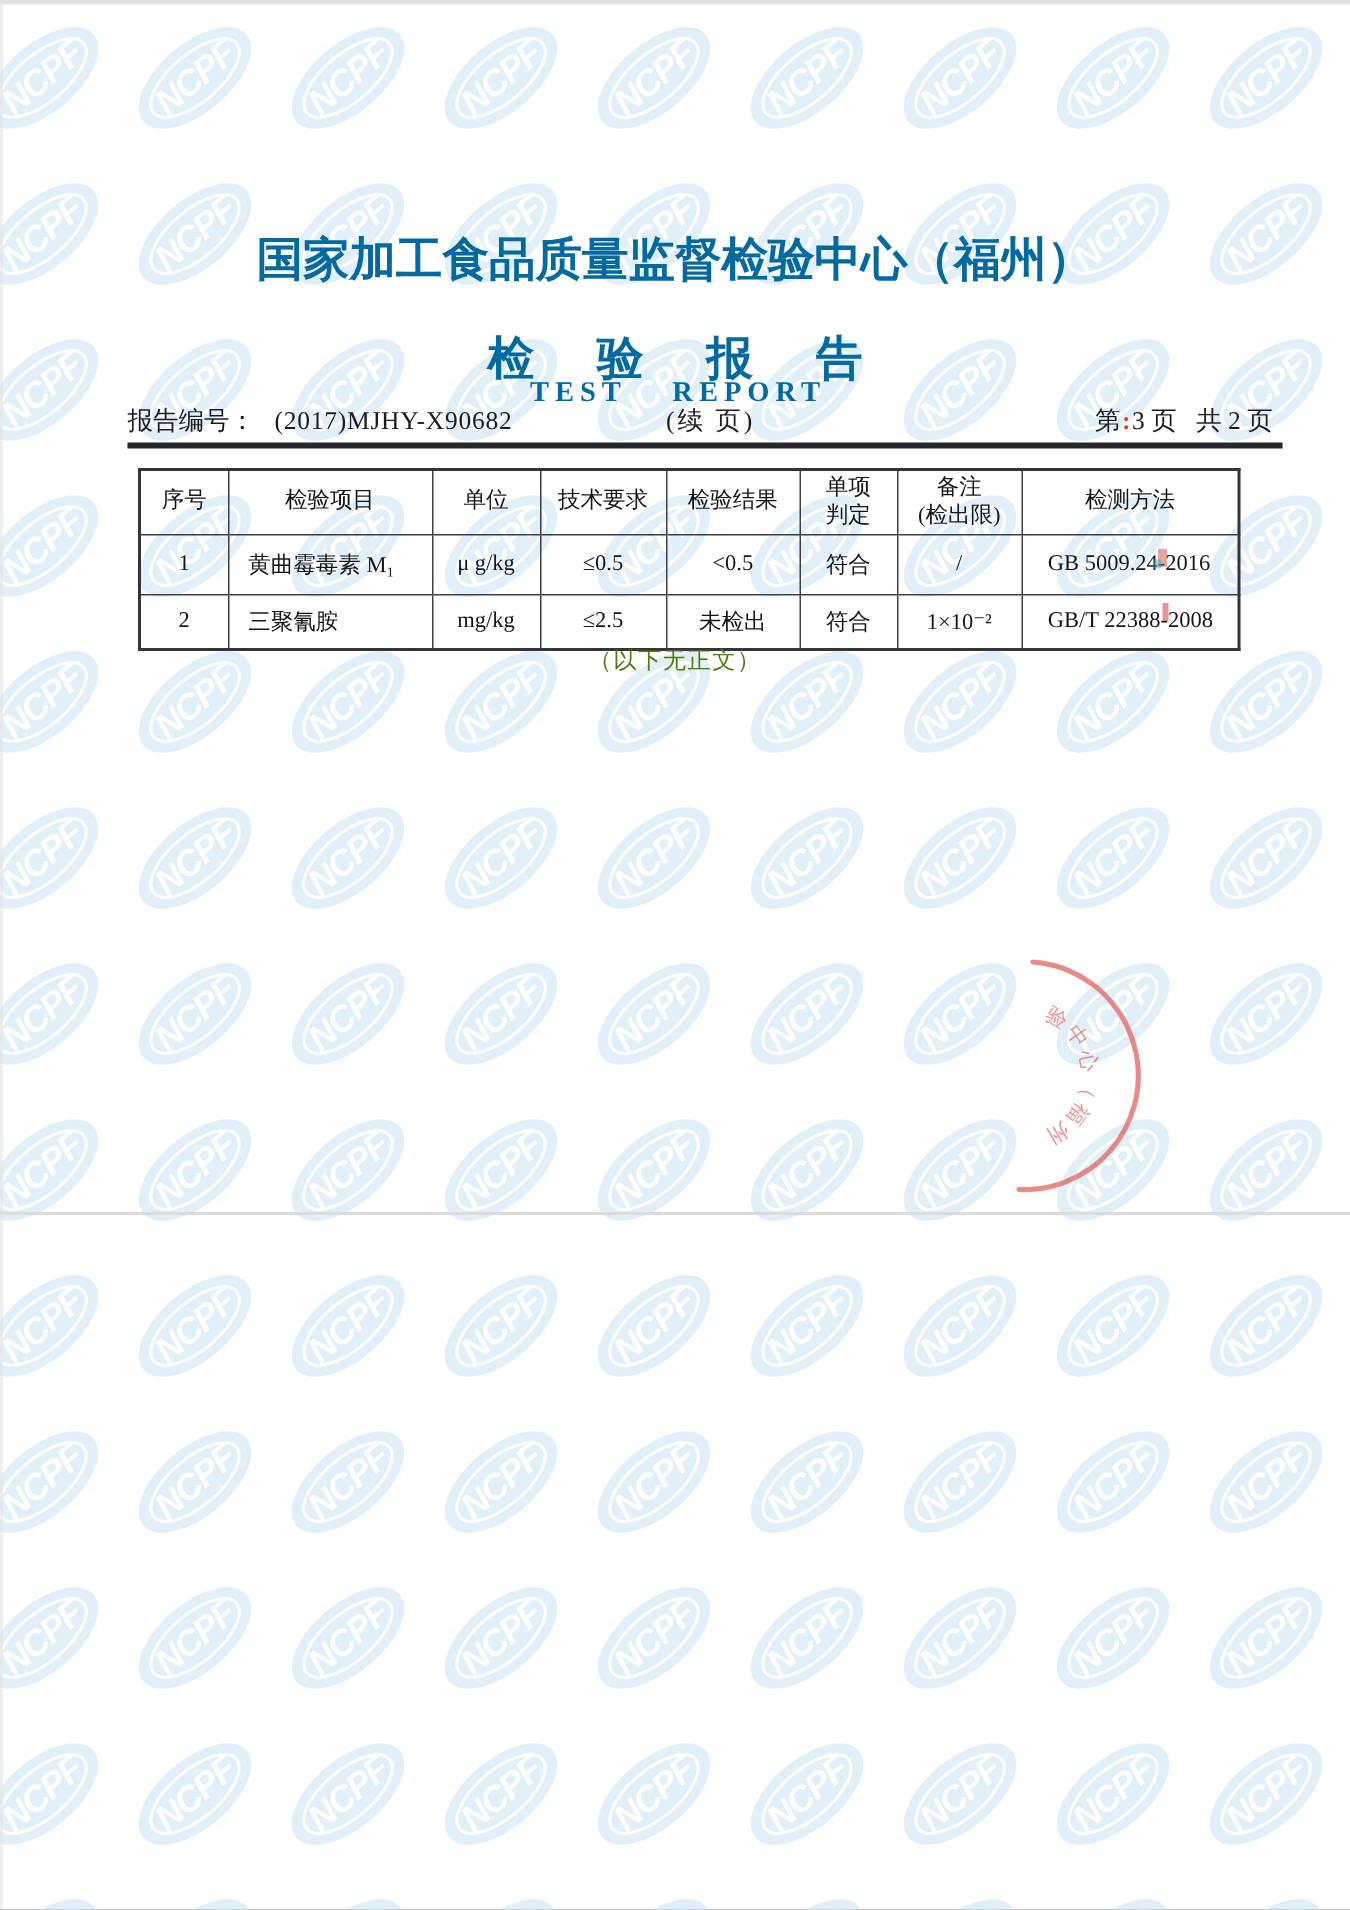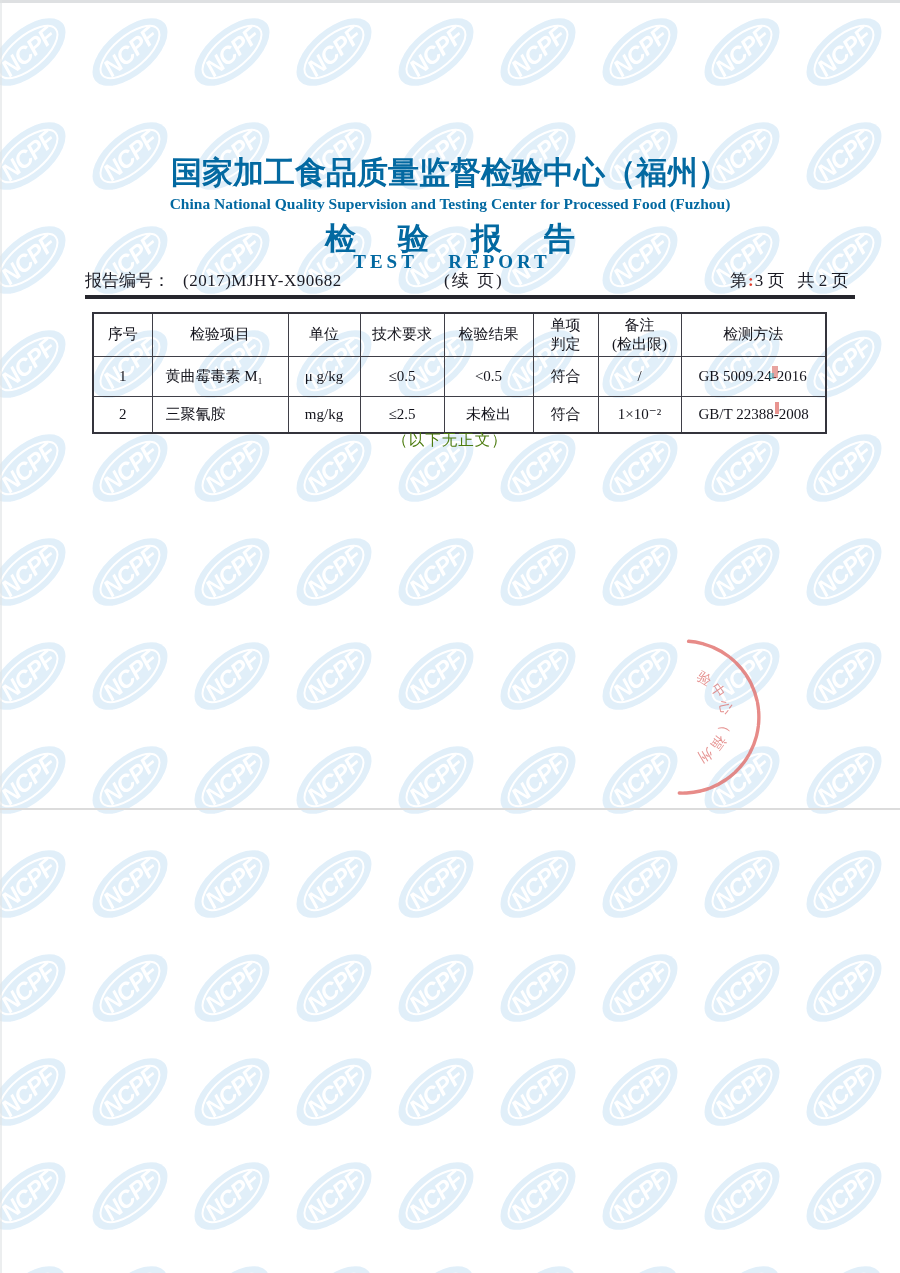--- a/index.html
+++ b/index.html
@@ -971,21 +971,20 @@
           <text y="8" text-anchor="middle" font-family="Liberation Sans, DejaVu Sans, sans-serif" font-size="24" font-style="italic" font-weight="bold" letter-spacing="-1" fill="#ffffff">NCPF</text>
         </g>
       </svg>
     </div>
 
   <div class="edge-top"></div>
   <div class="edge-left"></div>
   <div class="faint-line"></div>
 
   <h1 class="hdr title-cn">国家加工食品质量监督检验中心（福州）</h1>
-  <div class="hdr title-en">China National Quality Supervision and Testing Center for Processed Food (Fuzhou)</div>
   <div class="hdr rpt-cn">检验报告</div>
   <div class="hdr rpt-en">TEST REPORT</div>
 
   <div class="meta m-reportno">
     <span>报告编号：</span><span class="val">(2017)MJHY-X90682</span>
   </div>
   <div class="meta m-cont">(续 页)</div>
   <div class="meta m-page">
     <span>第</span><span class="red-colon">:</span><span>3 页</span><span class="gap"></span><span>共 2 页</span>
   </div>

